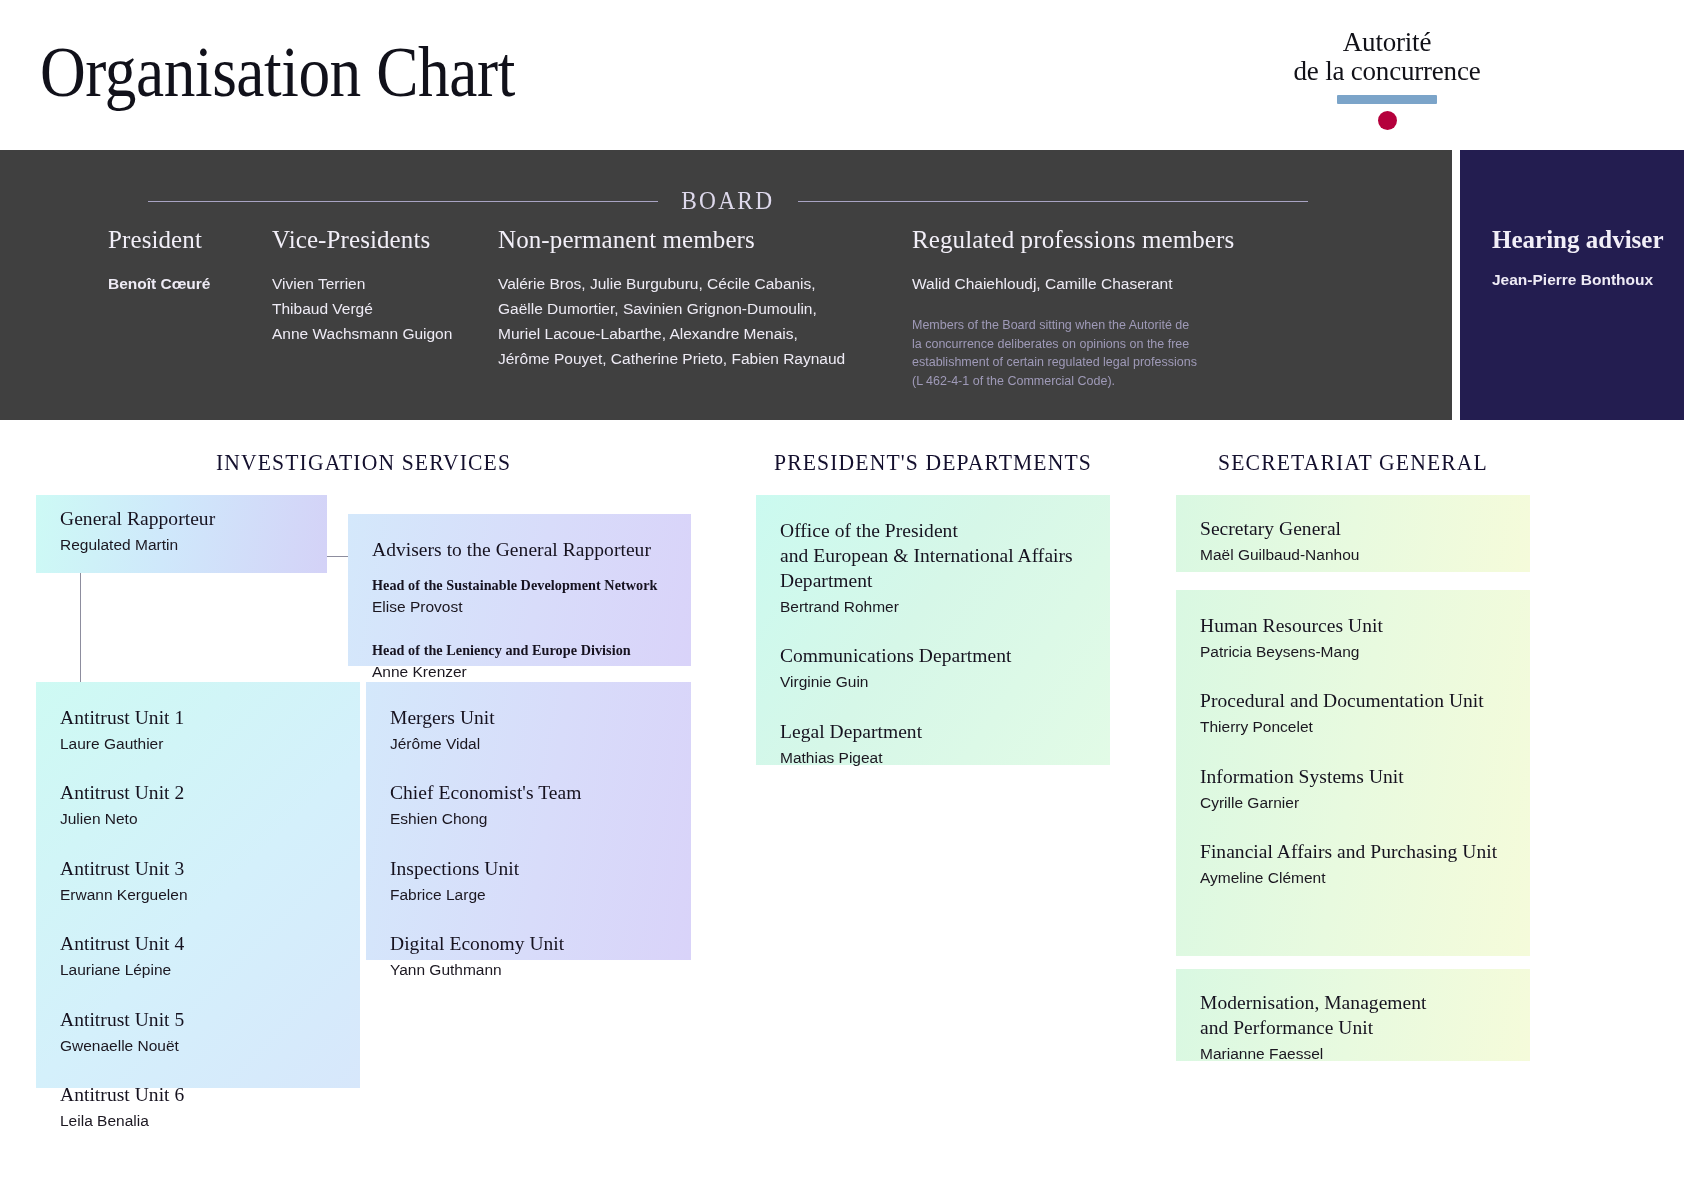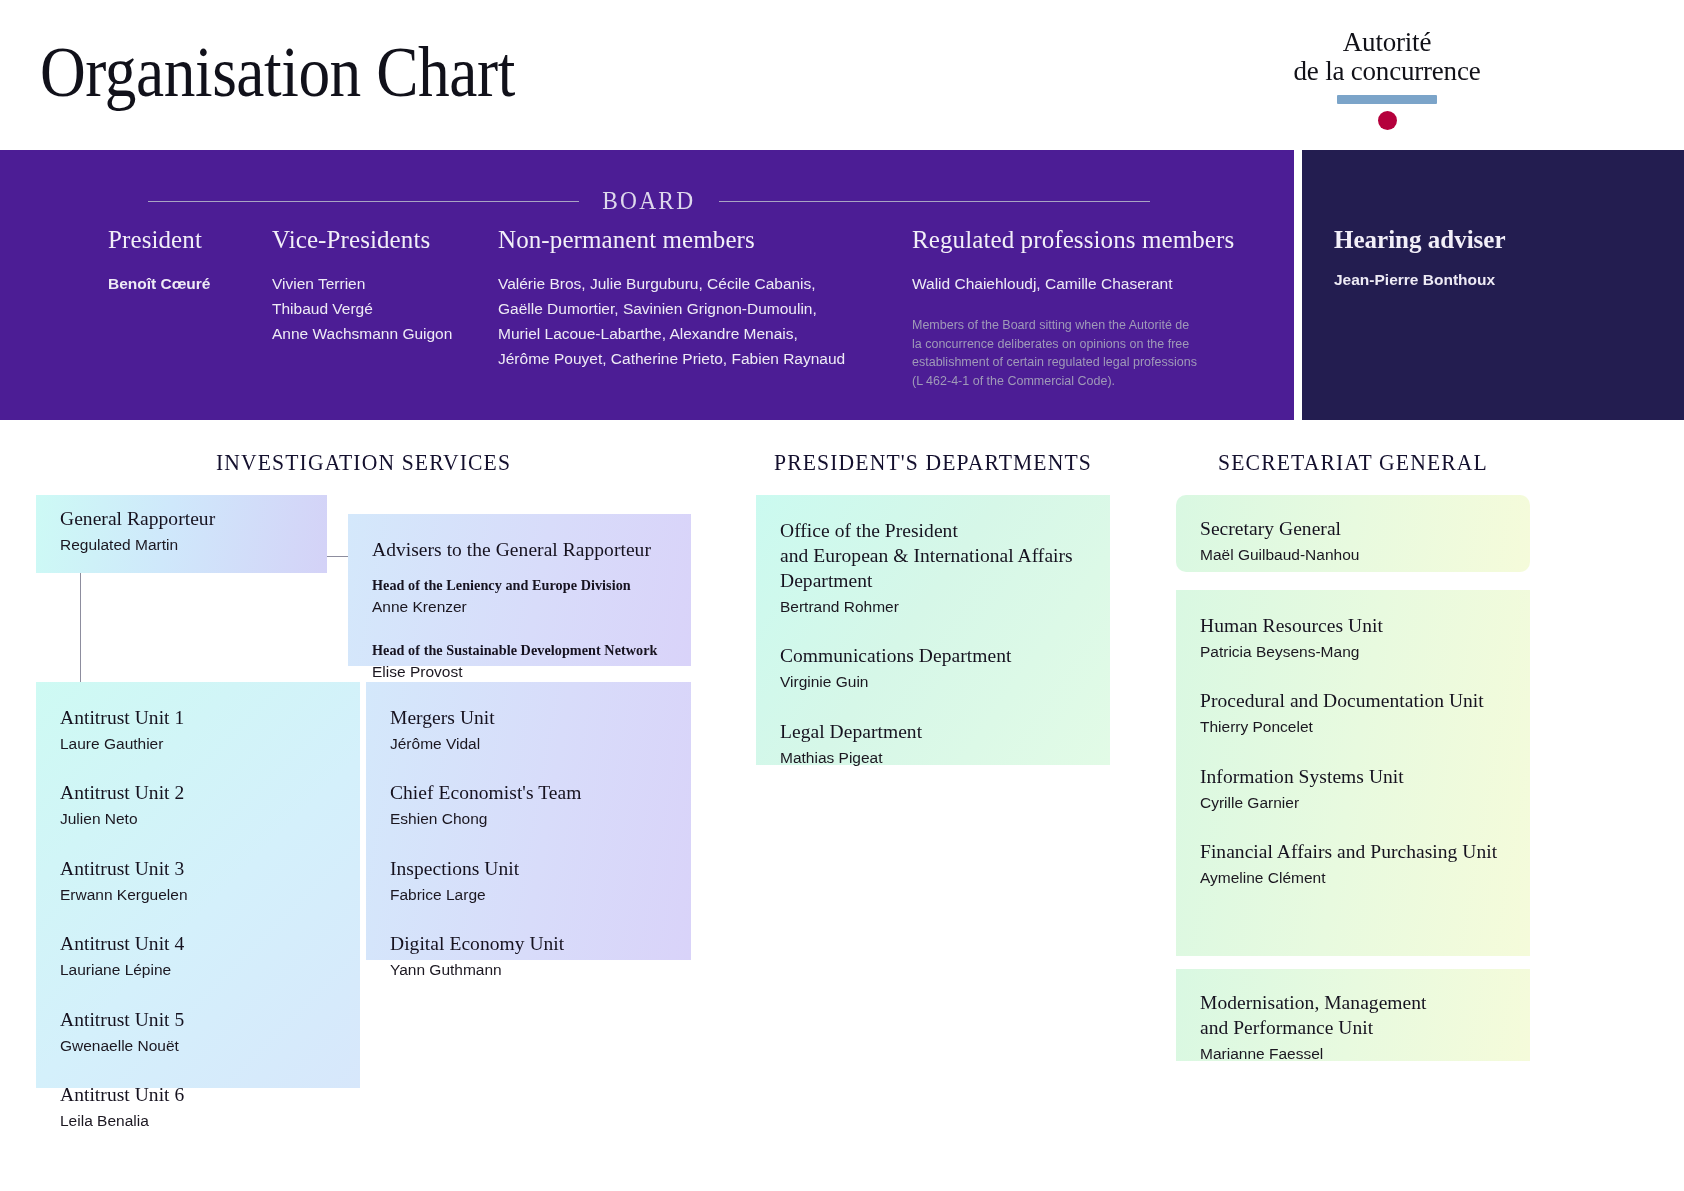--- a/index.html
+++ b/index.html
@@ -70,23 +70,23 @@
   
   .board-band {
     position: absolute;
     left: 0;
     top: 150px;
     width: 1684px;
     height: 270px;
     display: flex;
   }
   .board-main {
-    width: 1294px;
+    width: 1452px;
     height: 270px;
-    background: #4c1d95;
+    background: #404040;
     position: relative;
   }
   .board-gap { width: 8px; background: #ffffff; }
   .board-side {
     flex: 1;
     background: #231d50;
     position: relative;
     font-weight: bold;
   }
 
@@ -217,21 +217,21 @@
 
   
   .conn { position: absolute; background: #8d8d9e; }
   #conn-v  { left: 80px;  top: 573px; width: 1px;  height: 109px; }
   #conn-h  { left: 327px; top: 556px; width: 21px; height: 1px; }
 
   
   #card-presdept { left: 756px; top: 495px; width: 354px; height: 270px; }
 
   
-  #card-sg       { left: 1176px; top: 495px;  width: 354px; height: 77px; padding-top: 22px; border-radius: 10px; }
+  #card-sg       { left: 1176px; top: 495px;  width: 354px; height: 77px; padding-top: 22px; }
   #card-sg-units { left: 1176px; top: 590px;  width: 354px; height: 366px; }
   #card-sg-mod   { left: 1176px; top: 969px;  width: 354px; height: 92px; padding-top: 22px; }
 </style>
 </head>
 <body>
 
 <div class="header">
   <div class="page-title">Organisation Chart</div>
 
   <div class="logo">
@@ -298,27 +298,27 @@
   <div class="person">Regulated Martin</div>
 </div>
 
 <div class="conn" id="conn-v"></div>
 <div class="conn" id="conn-h"></div>
 
 <div class="card grad-lav" id="card-advisers">
   <div class="role ml" style="margin-bottom:14px">Advisers to the General Rapporteur</div>
   <div>
     <div class="entry-sm">
+      <div class="subrole">Head of the Sustainable Development Network</div>
+      <div class="person">Elise Provost</div>
+    </div>
+    <div class="entry-sm">
       <div class="subrole">Head of the Leniency and Europe Division</div>
       <div class="person">Anne Krenzer</div>
     </div>
-    <div class="entry-sm">
-      <div class="subrole">Head of the Sustainable Development Network</div>
-      <div class="person">Elise Provost</div>
-    </div>
   </div>
 </div>
 
 <div class="card grad-cyan" id="card-antitrust">
   <div class="entry">
     <div class="role ml">Antitrust Unit 1</div>
     <div class="person">Laure Gauthier</div>
   </div>
   <div class="entry">
     <div class="role ml">Antitrust Unit 2</div>

